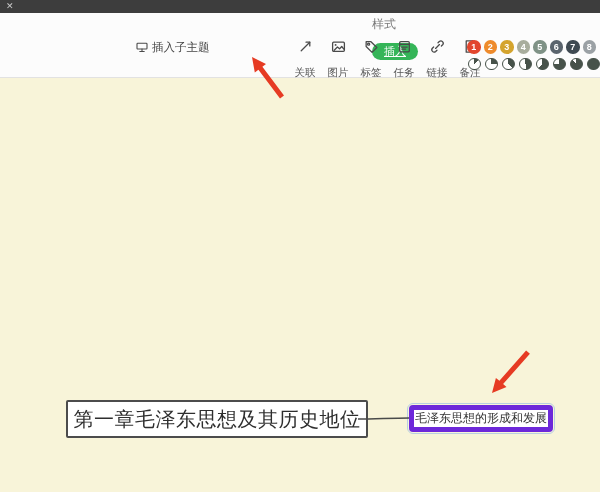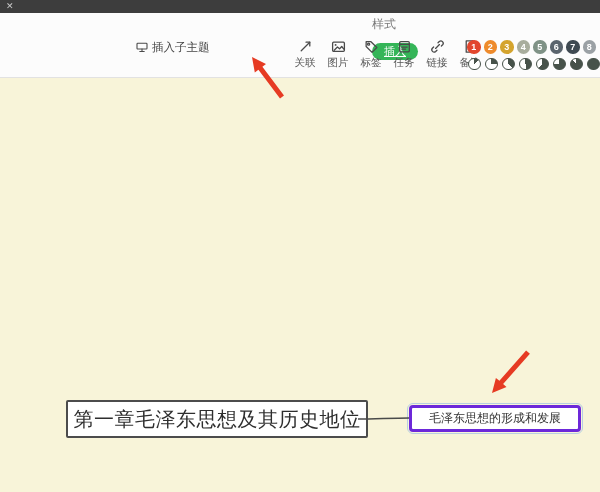--- a/index.html
+++ b/index.html
@@ -15,34 +15,34 @@
   .tabs { position:absolute; left:372px; top:3px; display:flex; gap:10px;flex-direction:column; }
   .tab-style { font-size:12px; color:#7a7a7a; cursor:pointer; }
   .pill { border:none; color:#fff; font-size:11px; line-height:1; padding:3px 12px; border-radius:9px; cursor:pointer; font-family:inherit; }
 
   .insert-group { position:absolute; left:136px; top:27px; }
   .insert-row { display:flex; gap:18px; margin-bottom:7px; }
   .insert-item { display:flex; align-items:center; gap:4px; font-size:11.5px; color:#444; cursor:pointer; white-space:nowrap; background:none; border:none; font-family:Liberation Sans, sans-serif;justify-content:flex-end; }
   .insert-item svg { display:block; }
 
   .tools { position:absolute; left:292px; top:26px; display:flex; gap:7px; }
-  .tool { width:26px; display:flex; flex-direction:column; align-items:center; gap:2px; cursor:pointer; }
+  .tool { width:26px; display:flex; flex-direction:column; align-items:center; gap:12px; cursor:pointer; }
   .tool svg { display:block; }
   .tool-label { font-size:10.5px; color:#555; white-space:nowrap; }
 
   .markers { position:absolute; left:467px; top:27px; }
   .prio-row { display:flex; gap:3px; }
   .prio { width:13.5px; height:13.5px; border-radius:50%; color:#fff; font-size:9px; font-weight:bold; display:flex; align-items:center; justify-content:center; cursor:pointer; }
   .pie-row { display:flex; gap:4.5px; margin-top:4px; margin-left:1px; }
   .pie { width:12.5px; height:12.5px; border-radius:50%; border:1px solid #47524a; cursor:pointer; }
 
   
   .canvas { position:absolute; left:0; top:78px; width:600px; height:414px; background:#f8f4d9; }
   .main-topic { position:absolute; left:57px; top:322px; width:302px; height:38px; background:#fff; border:2px solid #4c4c4c; border-radius:2px; display:flex; align-items:center; justify-content:center; font-size:20px; color:#2e2e2e; letter-spacing:0.5px; cursor:pointer; white-space:nowrap;margin-left:9px; }
-  .sub-topic { position:absolute; left:409px; top:327px; width:172px; height:27px; background:#fff; border:3px solid #6d28d9; outline:1px solid #b7cfe1; outline-offset:1px; border-radius:4px; display:flex; align-items:center; justify-content:center; font-size:12px; color:#333; cursor:pointer; white-space:nowrap; }
+  .sub-topic { position:absolute; left:409px; top:327px; width:144px; height:27px; background:#fff; border:5px solid #6d28d9; outline:1px solid #b7cfe1; outline-offset:1px; border-radius:4px; display:flex; align-items:center; justify-content:center; font-size:12px; color:#333; cursor:pointer; white-space:nowrap; }
 
   .overlay { position:absolute; left:0; top:0; width:600px; height:492px; pointer-events:none; }
 </style>
 </head>
 <body>
 
 <div class="page">
 
   <div class="titlebar">
     <span class="close-x">✕</span>

